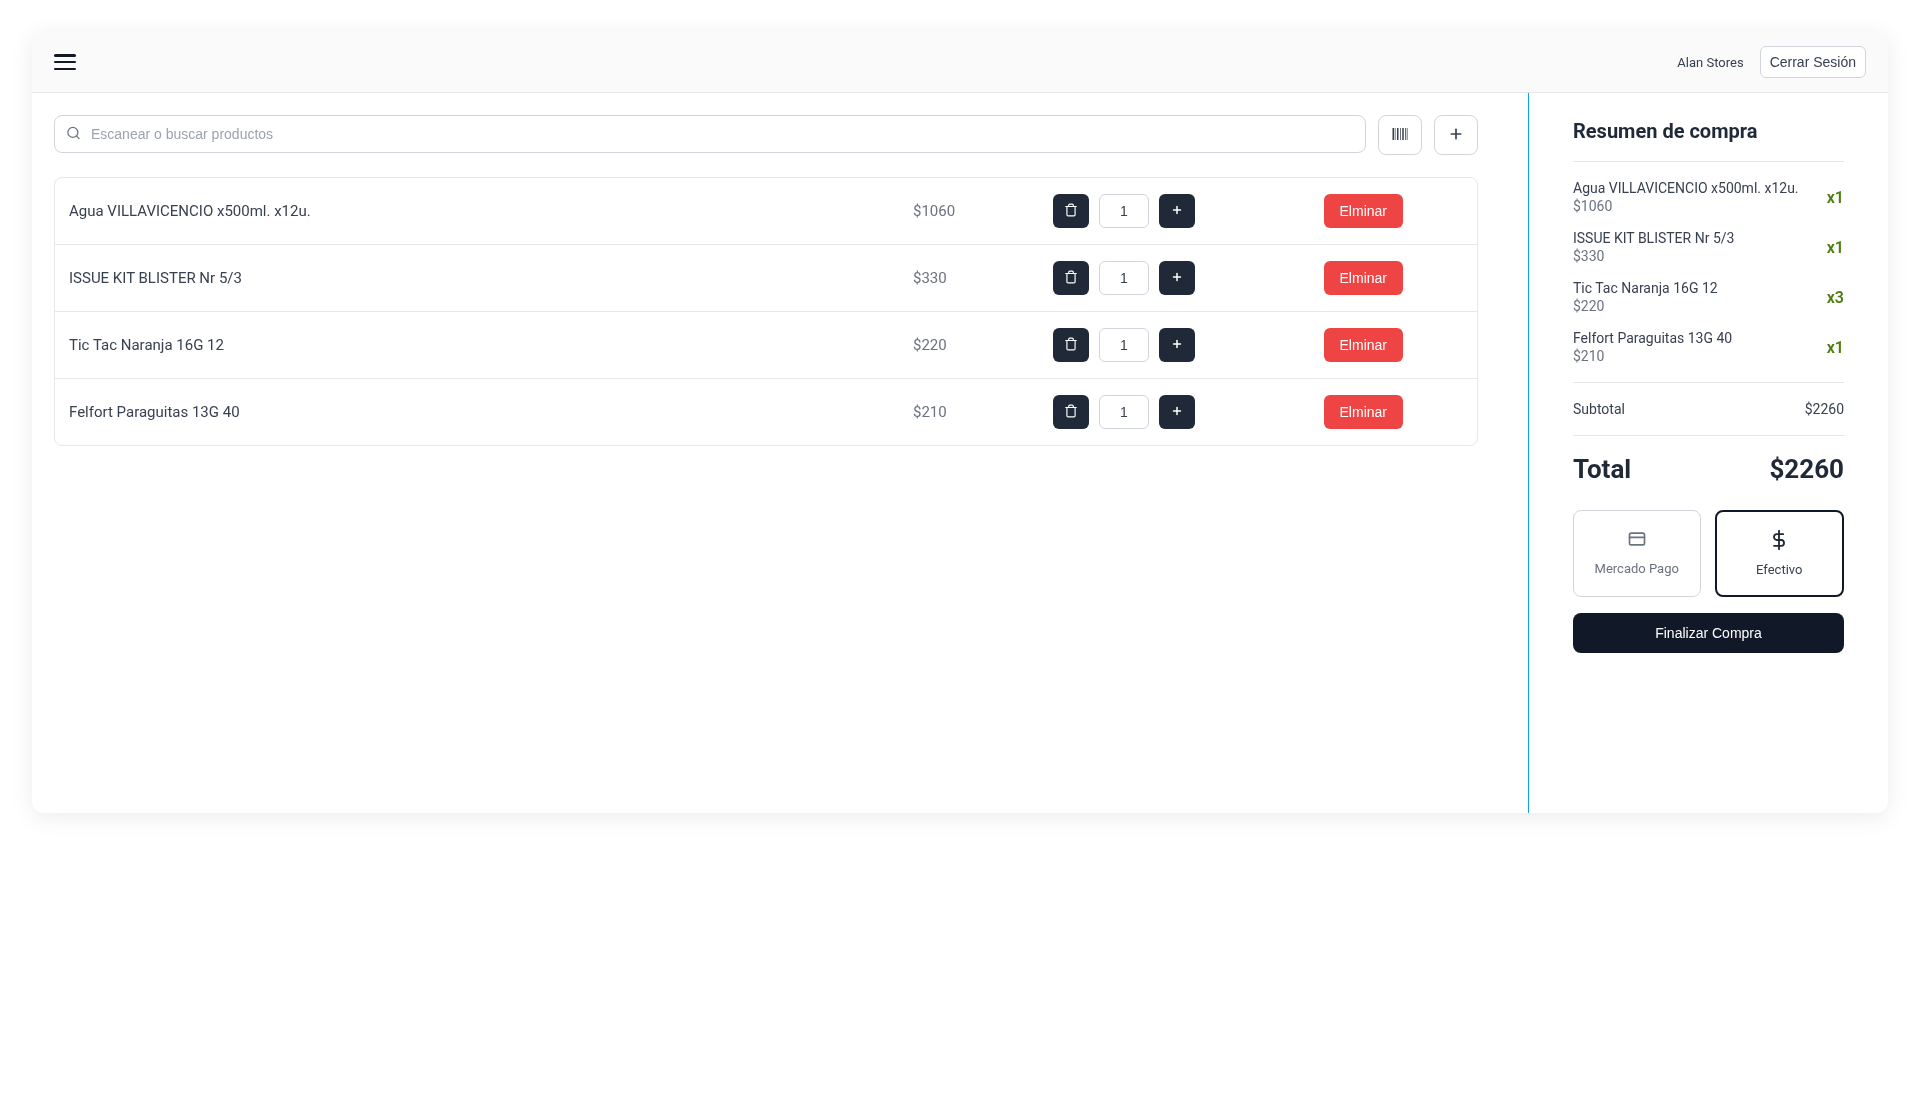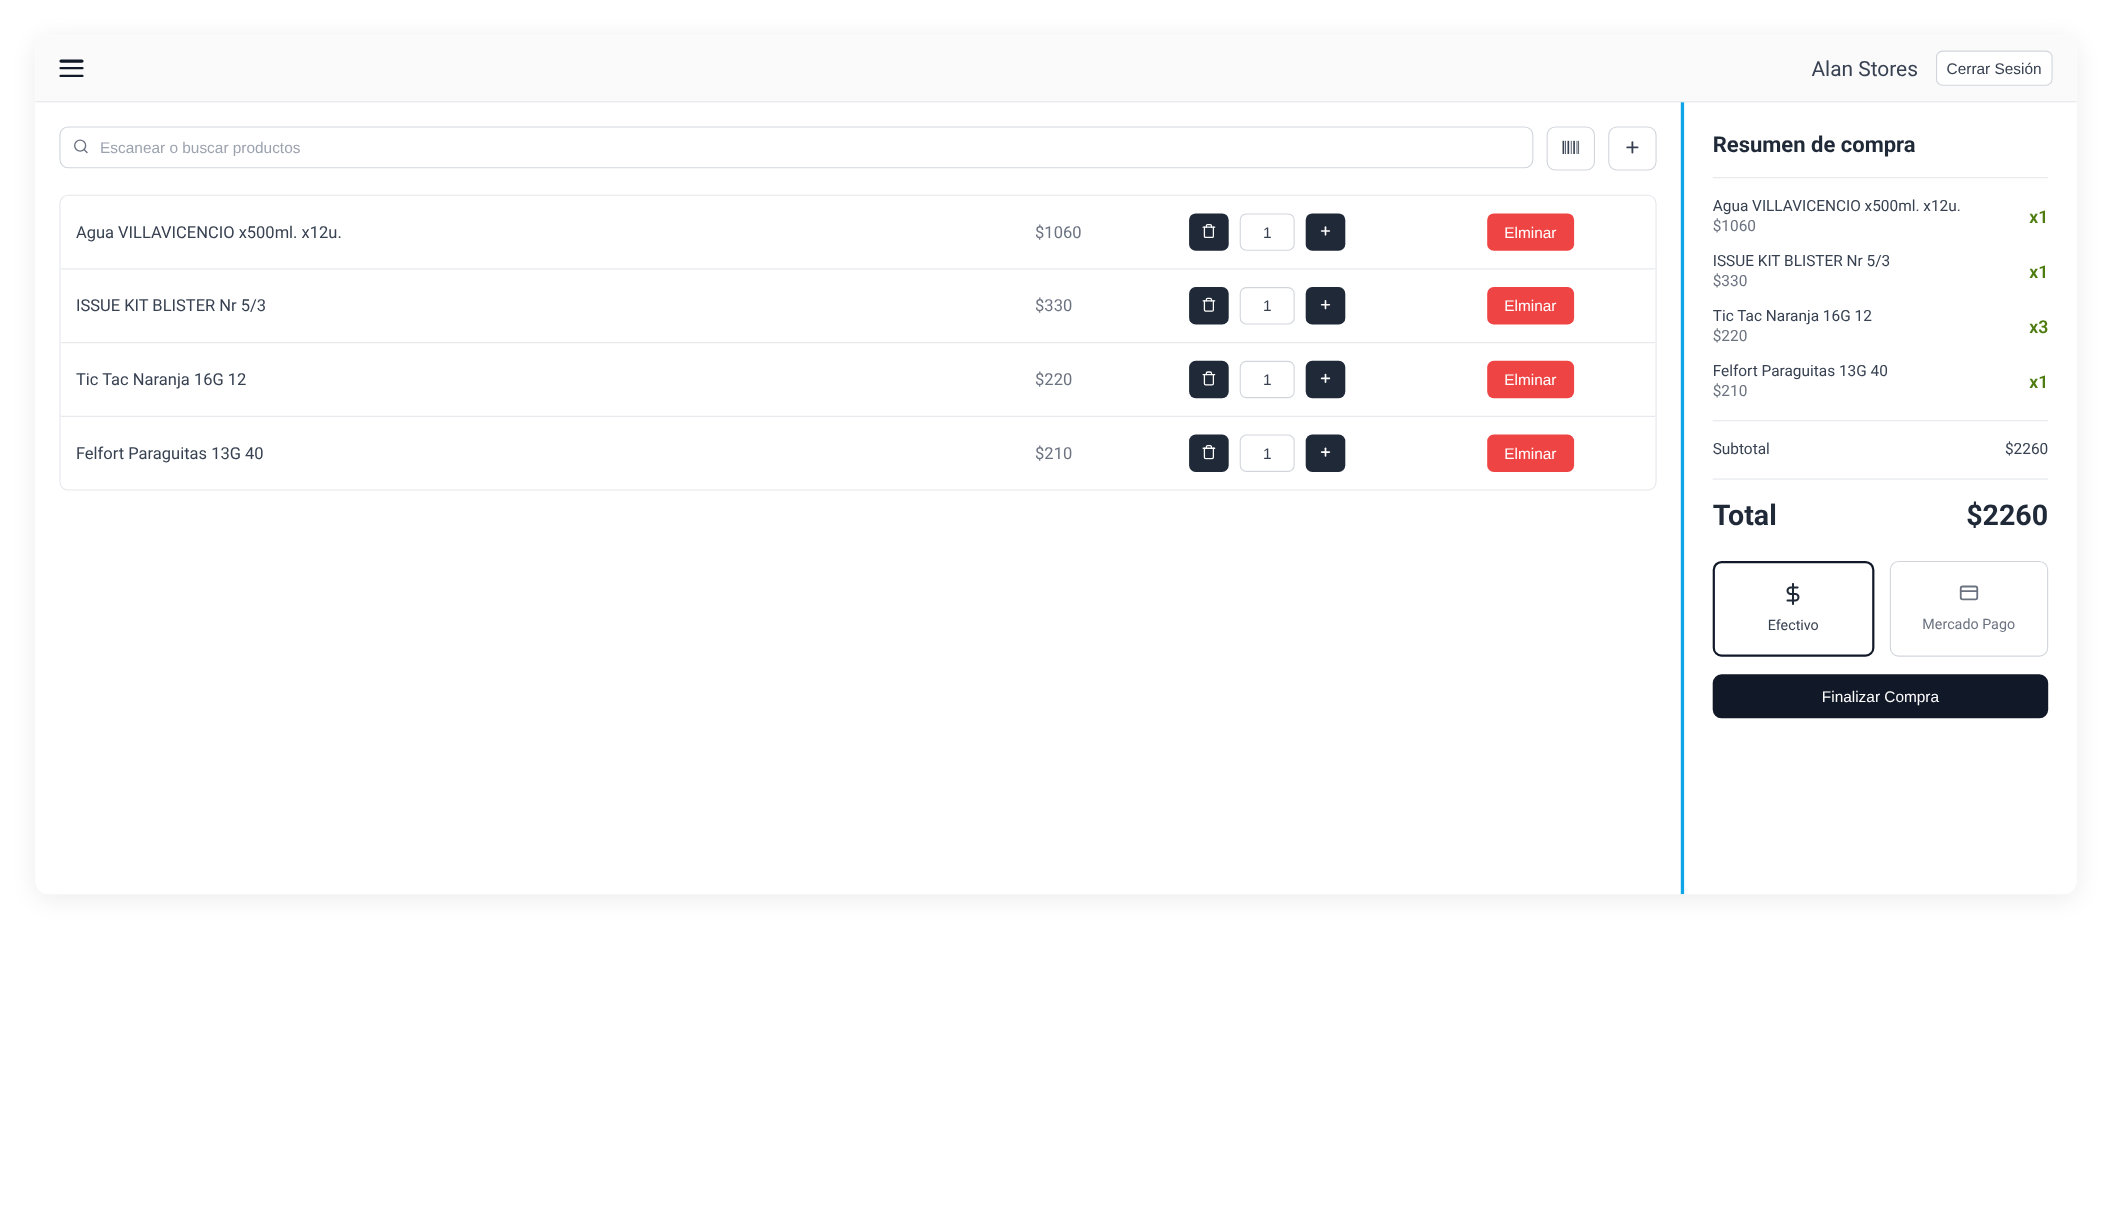--- a/index.html
+++ b/index.html
@@ -46,21 +46,21 @@
   border-radius: 2px;
 }
 
 .header-right {
   display: flex;
   align-items: center;
   gap: 16px;
 }
 
 .user-name {
-  font-size: 19px;
+  font-size: 13px;
   color: #374151;
 }
 
 .btn-logout {
   background: #ffffff;
   border: 1px solid #d1d5db;
   padding: 7px 9px;
   border-radius: 6px;
   font-size: 14px;
   color: #374151;
@@ -200,23 +200,24 @@
 
 .col-action {
   display: flex;
   justify-content: flex-end;
   padding-right: 60px;
   align-items: center;
 }
 
 .summary-panel {
   width: 360px;
-  border-left: 3px solid #0ea5e9;
-  padding: 26px 26px;
+  border-left: 1px solid #0ea5e9;
+  padding: 26px 44px;
   min-height: 720px;
+  margin-left: 28px;
 }
 
 .summary-title {
   font-size: 20px;
   font-weight: 700;
   color: #1f2937;
   margin-bottom: 4px;
 }
 
 .summary-divider {
@@ -520,37 +521,37 @@
       </div>
 
       <div class="summary-divider"></div>
 
       <div class="total-row">
         <span>Total</span>
         <span>$2260</span>
       </div>
 
       <div class="payment-methods">
+        <div class="payment-card">
+          <span class="pay-icon">
+            <svg width="20" height="20" viewBox="0 0 24 24" fill="none" stroke="currentColor" stroke-width="2" stroke-linecap="round" stroke-linejoin="round">
+                <rect x="3" y="5" width="18" height="14" rx="2"></rect>
+                <line x1="3" y1="10" x2="21" y2="10"></line>
+              </svg>
+          </span>
+          <span class="payment-label">Mercado Pago</span>
+        </div>
         <div class="payment-card selected">
           <span class="pay-icon">
             <svg width="20" height="20" viewBox="0 0 24 24" fill="none" stroke="currentColor" stroke-width="2.2" stroke-linecap="round" stroke-linejoin="round">
                 <line x1="12" y1="1" x2="12" y2="23"></line>
                 <path d="M17 5H9.5a3.5 3.5 0 0 0 0 7h5a3.5 3.5 0 0 1 0 7H6"></path>
               </svg>
           </span>
           <span class="payment-label">Efectivo</span>
         </div>
-        <div class="payment-card">
-          <span class="pay-icon">
-            <svg width="20" height="20" viewBox="0 0 24 24" fill="none" stroke="currentColor" stroke-width="2" stroke-linecap="round" stroke-linejoin="round">
-                <rect x="3" y="5" width="18" height="14" rx="2"></rect>
-                <line x1="3" y1="10" x2="21" y2="10"></line>
-              </svg>
-          </span>
-          <span class="payment-label">Mercado Pago</span>
-        </div>
       </div>
 
       <button class="btn-finalize">Finalizar Compra</button>
     </div>
 
   </div>
 </div>
 
 </body></html>

